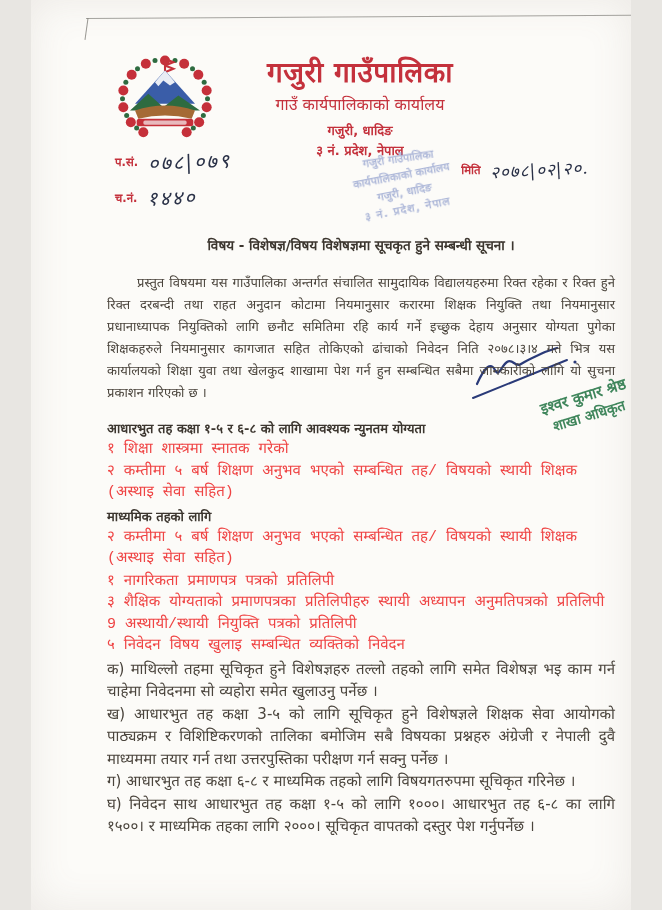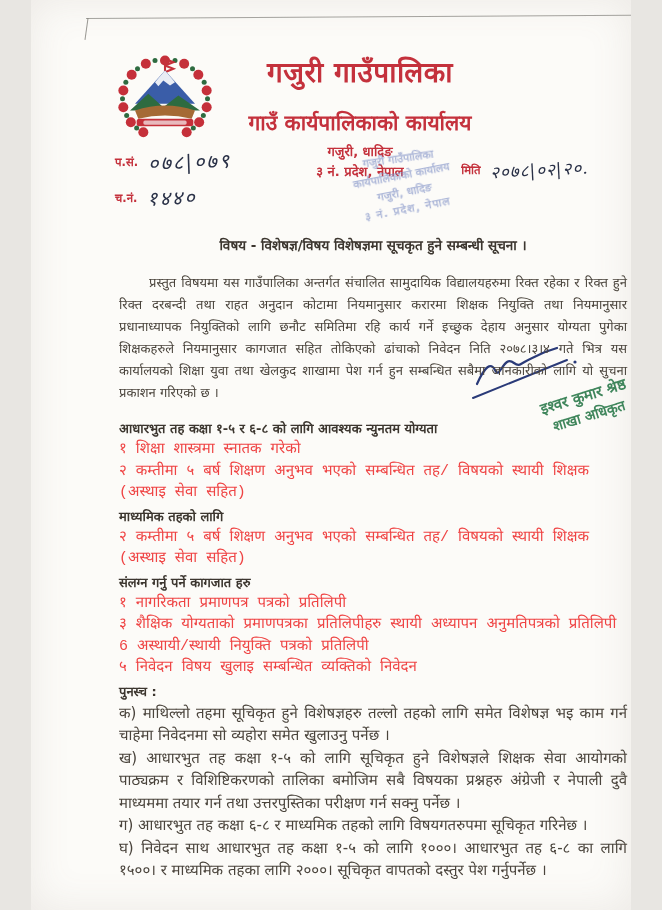--- a/index.html
+++ b/index.html
@@ -19,21 +19,21 @@
     opacity:.8;
   }
   .scan-edge-left{
     position:absolute;top:18px;left:55px;width:1px;height:22px;
     background:#6f6d68;transform:rotate(8deg);opacity:.7;
   }
   
   .emblem{position:absolute;top:52px;left:84px;width:100px;height:92px;}
   .head-center{position:absolute;top:52px;left:0;right:0;padding-left:58px;text-align:center;}
   .title-main{font-size:28px;font-weight:bold;letter-spacing:.5px;}
-  .title-sub{font-size:21px;font-weight:bold;margin-top:18px;}
+  .title-sub{font-size:16px;font-weight:normal;margin-top:3px;}
   .title-addr{font-size:13px;font-weight:bold;margin-top:6px;}
   .title-prov{font-size:13px;font-weight:bold;margin-top:2px;}
   .red{color:#c4313c;}
   .ref-block{position:absolute;top:148px;left:84px;font-size:12px;}
   .ref-row{margin-bottom:9px;white-space:nowrap;}
   .ref-label{color:#c4313c;font-weight:bold;font-size:11.5px;vertical-align:middle;}
   .hand{
     font-family:"DejaVu Serif","Liberation Serif",serif;
     font-style:italic;color:#2a3147;font-size:20px;letter-spacing:2px;
     display:inline-block;transform:rotate(-2deg);vertical-align:middle;margin-left:6px;
@@ -44,21 +44,21 @@
   .ink-stamp{
     position:absolute;top:150px;left:292px;width:160px;
     transform:rotate(-11deg);
     color:#7d8ec5;opacity:.62;text-align:center;
     font-weight:bold;font-size:11px;line-height:17px;
     filter:blur(.3px);
   }
   .ink-stamp .s1{transform:rotate(3deg);}
   .ink-stamp .s4{letter-spacing:1px;}
   
-  .doc-body{position:absolute;top:236px;left:88px;width:508px;}
+  .doc-body{position:absolute;top:236px;left:76px;width:508px;}
   .subject{
     text-align:center;font-size:13.5px;font-weight:bold;color:#3c362f;
     margin-bottom:18px;
   }
   .para{
     font-size:13px;line-height:22px;text-align:justify;text-indent:30px;
     color:#4a443c;margin-bottom:14px;
   }
   .sec-heading{font-size:13px;font-weight:bold;color:#3c362f;line-height:21px;margin-top:2px;}
   .sec-item{font-size:15px;line-height:21.5px;color:#ef4444;font-family:Liberation Mono, monospace;}
@@ -180,29 +180,27 @@
       <div class="sec-item">१ शिक्षा शास्त्रमा स्नातक गरेको</div>
       <div class="sec-item">२ कम्तीमा ५ बर्ष शिक्षण अनुभव भएको सम्बन्धित तह/ विषयको स्थायी शिक्षक (अस्थाइ सेवा सहित)</div>
     </div>
 
     <div class="sec-block">
       <div class="sec-heading">माध्यमिक तहको लागि</div>
       <div class="sec-item">२ कम्तीमा ५ बर्ष शिक्षण अनुभव भएको सम्बन्धित तह/ विषयको स्थायी शिक्षक (अस्थाइ सेवा सहित)</div>
     </div>
 
     <div class="sec-block">
-      <div class="sec-heading">संलग्न गर्नु पर्ने कागजात हरु</div>
       <div class="sec-item">१ नागरिकता प्रमाणपत्र पत्रको प्रतिलिपी</div>
       <div class="sec-item">३ शैक्षिक योग्यताको प्रमाणपत्रका प्रतिलिपीहरु स्थायी अध्यापन अनुमतिपत्रको प्रतिलिपी</div>
-      <div class="sec-item">6 अस्थायी/स्थायी नियुक्ति पत्रको प्रतिलिपी</div>
+      <div class="sec-item">9 अस्थायी/स्थायी नियुक्ति पत्रको प्रतिलिपी</div>
       <div class="sec-item">५ निवेदन विषय खुलाइ सम्बन्धित व्यक्तिको निवेदन</div>
     </div>
 
     <div class="sec-block">
-      <div class="sec-heading">पुनस्च :</div>
       <div class="ps-item">क) माथिल्लो तहमा सूचिकृत हुने विशेषज्ञहरु तल्लो तहको लागि समेत विशेषज्ञ भइ काम गर्न चाहेमा निवेदनमा सो व्यहोरा समेत खुलाउनु पर्नेछ ।</div>
-      <div class="ps-item">ख) आधारभुत तह कक्षा १-५ को लागि सूचिकृत हुने विशेषज्ञले शिक्षक सेवा आयोगको पाठ्यक्रम र विशिष्टिकरणको तालिका बमोजिम सबै विषयका प्रश्नहरु अंग्रेजी र नेपाली दुवै माध्यममा तयार गर्न तथा उत्तरपुस्तिका परीक्षण गर्न सक्नु पर्नेछ ।</div>
+      <div class="ps-item">ख) आधारभुत तह कक्षा 3-५ को लागि सूचिकृत हुने विशेषज्ञले शिक्षक सेवा आयोगको पाठ्यक्रम र विशिष्टिकरणको तालिका बमोजिम सबै विषयका प्रश्नहरु अंग्रेजी र नेपाली दुवै माध्यममा तयार गर्न तथा उत्तरपुस्तिका परीक्षण गर्न सक्नु पर्नेछ ।</div>
       <div class="ps-item">ग) आधारभुत तह कक्षा ६-८ र माध्यमिक तहको लागि विषयगतरुपमा सूचिकृत गरिनेछ ।</div>
       <div class="ps-item">घ) निवेदन साथ आधारभुत तह कक्षा १-५ को लागि १०००। आधारभुत तह ६-८ का लागि १५००। र माध्यमिक तहका लागि २०००। सूचिकृत वापतको दस्तुर पेश गर्नुपर्नेछ ।</div>
     </div>
   </div>
 
 </div>
 
 </body></html>

